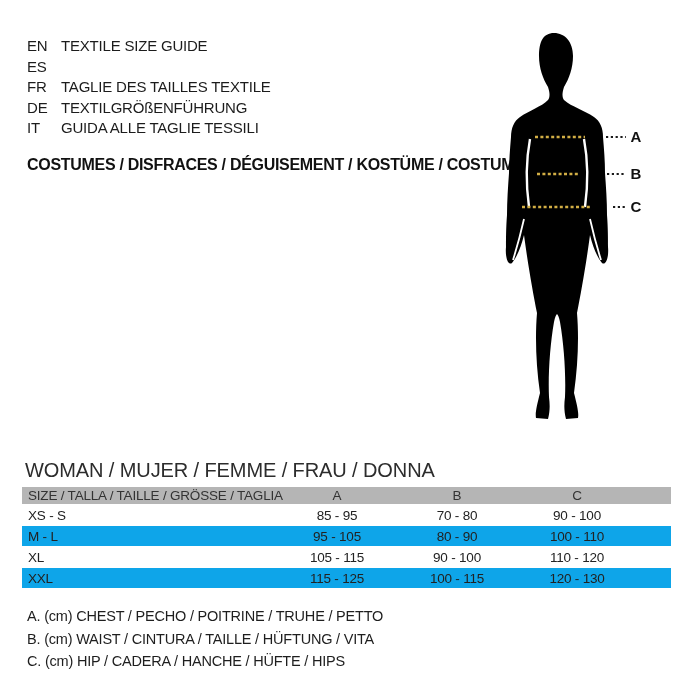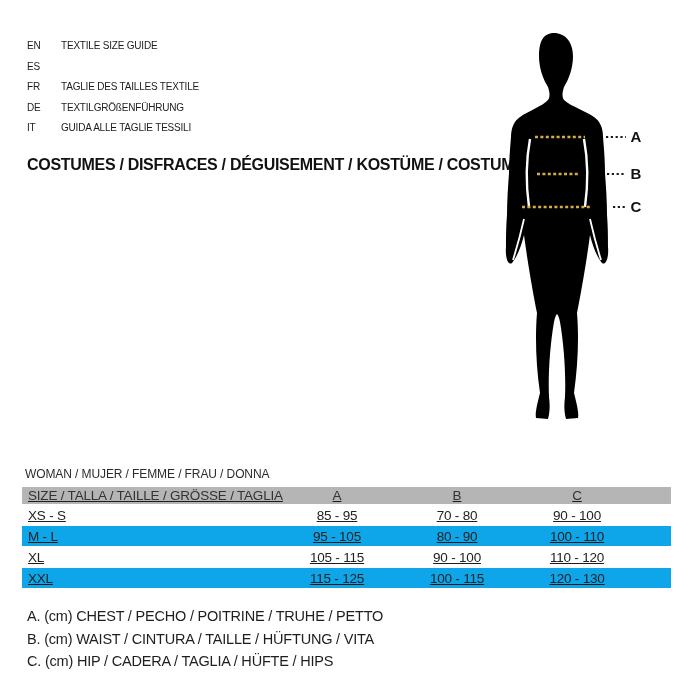--- a/index.html
+++ b/index.html
@@ -2,40 +2,40 @@
 <html><head>
 <meta charset="utf-8">
 <style>
   html,body{margin:0;padding:0;background:#fff;}
   .canvas{
     position:relative;width:700px;height:700px;background:#ffffff;overflow:hidden;
     font-family:"Liberation Sans","DejaVu Sans",sans-serif;color:#1c1c1c;
   }
   
   .lang-list{position:absolute;left:27px;top:36px;}
-  .lang-row{display:flex;line-height:20.5px;font-size:10px;letter-spacing:-0.2px;color:#1c1c1c;}
+  .lang-row{display:flex;line-height:20.5px;font-size:15px;letter-spacing:-0.2px;color:#1c1c1c;}
   .lang-code{width:34px;flex:0 0 34px;}
   
   .category-title{
     position:absolute;left:27px;top:156px;font-size:16px;font-weight:700;
     letter-spacing:-0.3px;color:#111;white-space:nowrap;
   }
   
   .figure-svg{position:absolute;left:480px;top:25px;width:170px;height:400px;}
   .measure-label{
     position:absolute;left:627px;width:18px;text-align:center;
     font-size:15px;font-weight:700;color:#111;line-height:16px;
   }
   .measure-label.a{top:129px;}
   .measure-label.b{top:166px;}
   .measure-label.c{top:199px;}
   
-  .gender-title{position:absolute;left:25px;top:459px;font-size:12px;letter-spacing:-0.1px;color:#2c2c2c;margin-top:8px;}
+  .gender-title{position:absolute;left:25px;top:459px;font-size:20px;letter-spacing:-0.1px;color:#2c2c2c;}
   
-  .size-table{position:absolute;left:22px;top:487px;width:649px;display:flex;flex-direction:column;gap:1px;text-decoration:underline;}
+  .size-table{position:absolute;left:22px;top:487px;width:649px;display:flex;flex-direction:column;gap:1px;}
   .t-row{
     display:grid;grid-template-columns:255px 120px 120px 120px;align-items:center;
     height:20px;width:649px;box-sizing:border-box;padding-right:34px;
     font-size:13.5px;letter-spacing:-0.2px;color:#222;background:#ffffff;
   }
   .t-row.header{height:17px;background:#b5b5b5;color:#333;}
   .t-row.alt{background:#0ea5e9;}
   .cell-size{padding-left:6px;text-align:left;white-space:nowrap;}
   .cell-num{text-align:center;white-space:nowrap;}
   
@@ -158,16 +158,16 @@
       <span class="cell-size">XXL</span>
       <span class="cell-num">115 - 125</span>
       <span class="cell-num">100 - 115</span>
       <span class="cell-num">120 - 130</span>
     </div>
   </div>
 
   <div class="notes">
     <div class="note-line">A. (cm) CHEST / PECHO / POITRINE / TRUHE / PETTO</div>
     <div class="note-line">B. (cm) WAIST / CINTURA / TAILLE / HÜFTUNG / VITA</div>
-    <div class="note-line">C. (cm) HIP / CADERA / TAGLIA / HÜFTE / HIPS</div>
+    <div class="note-line">C. (cm) HIP / CADERA / HANCHE / HÜFTE / HIPS</div>
   </div>
 
 </div>
 
 </body></html>

